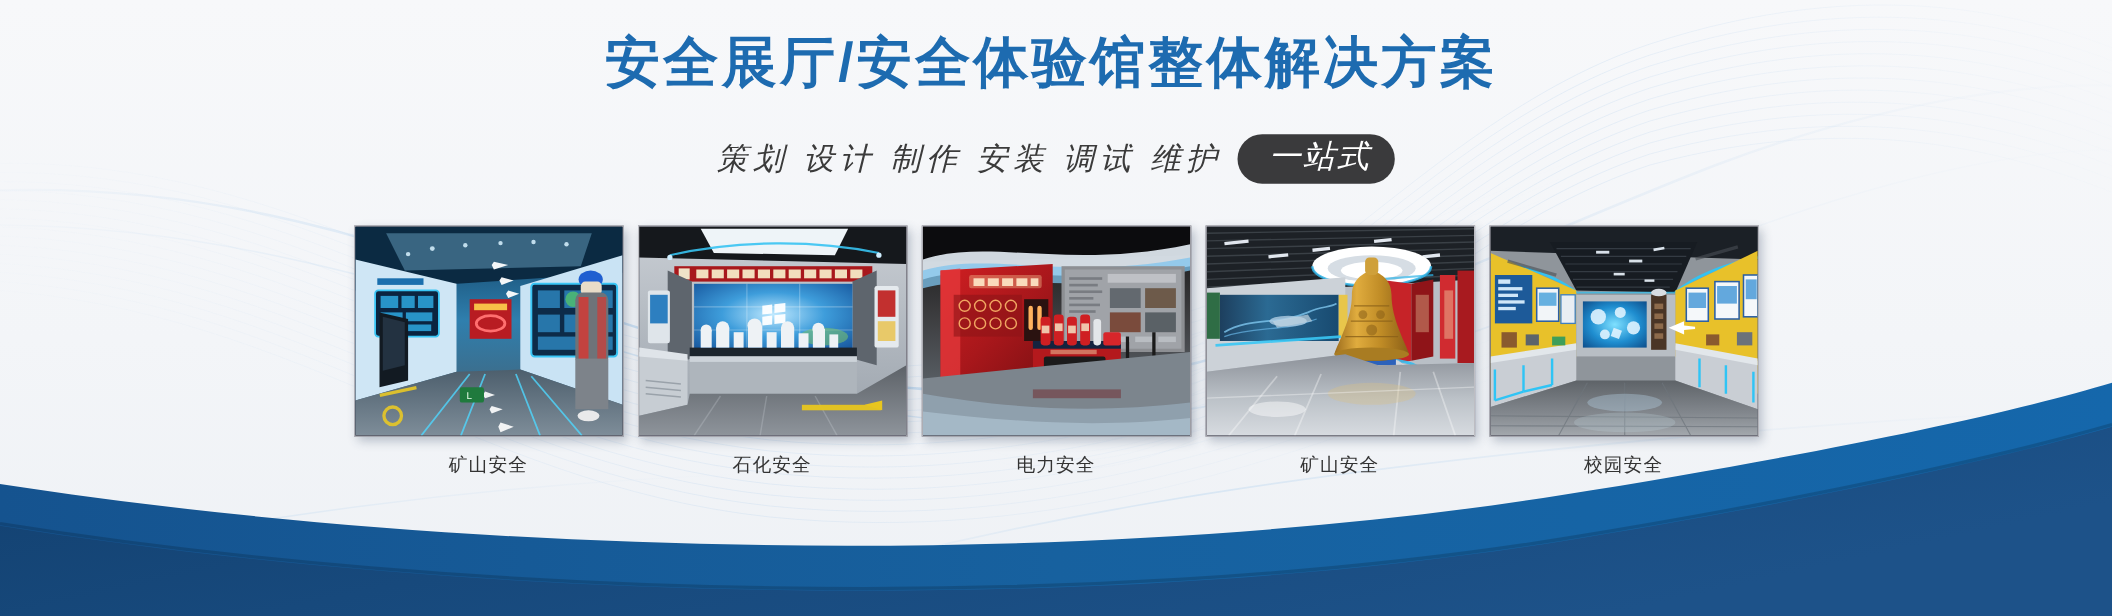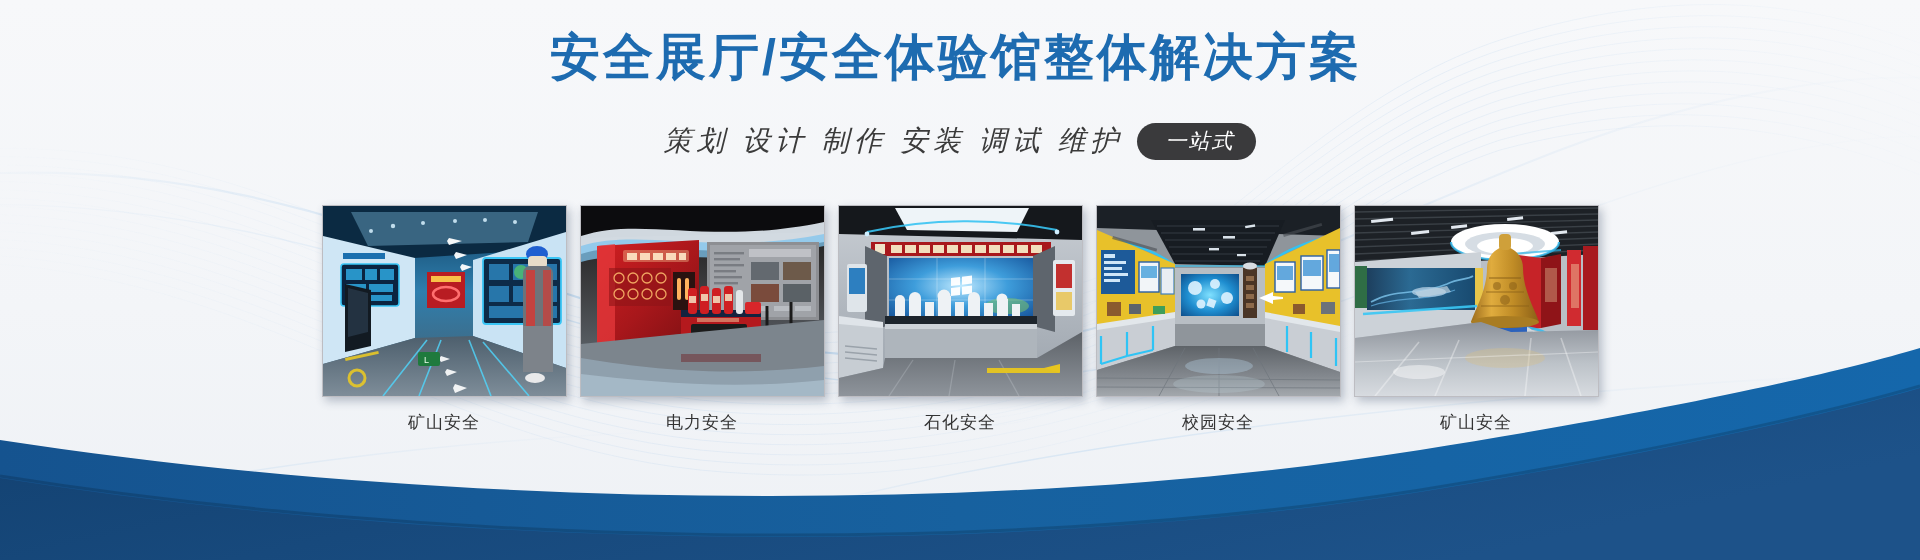--- a/index.html
+++ b/index.html
@@ -31,21 +31,21 @@
     display:flex;align-items:center;justify-content:center;gap:0;
     white-space:nowrap;
   }
   .subtitle{
     font-size:28px;color:#3b3b3b;font-style:italic;font-weight:500;
     letter-spacing:5px;
   }
   .badge{
     display:inline-block;margin-left:14px;
     background:#3a3a3c;color:#ffffff;
-    font-size:21px;font-style:italic;font-weight:500;letter-spacing:2px;
+    font-size:29px;font-style:italic;font-weight:500;letter-spacing:2px;
     padding:7px 22px 9px 28px;border-radius:26px;line-height:1;
   }
 
   
   .cards{
     position:absolute;left:0;top:205px;width:1920px;
     display:flex;justify-content:center;align-items:flex-start;gap:15px;
   }
   .card{display:flex;flex-direction:column;align-items:center;width:243px;}
   .thumb{
@@ -252,134 +252,20 @@
             </g>
           </svg>
         </div>
         <div class="caption">矿山安全</div>
       </div>
 
       <div class="card">
         <div class="thumb">
           <svg viewBox="0 0 243 190" preserveAspectRatio="none">
             <defs>
-              <linearGradient id="c2bg" x1="0" y1="0" x2="0" y2="1">
-                <stop offset="0%" stop-color="#141414"></stop>
-                  <stop offset="40%" stop-color="#3a3a3c"></stop>
-                <stop offset="100%" stop-color="#6d7780"></stop>
-              </linearGradient>
-              <linearGradient id="c2red" x1="0" y1="0" x2="1" y2="1">
-                <stop offset="0%" stop-color="#d11f22"></stop>
-                  <stop offset="55%" stop-color="#a8171b"></stop>
-                <stop offset="100%" stop-color="#7e1013"></stop>
-              </linearGradient>
-            </defs>
-            <rect width="243" height="190" fill="url(#c2bg)"></rect>
-
-            <polygon points="0,0 243,0 243,26 0,32" fill="#0c0c0e"></polygon>
-            <path d="M0,30 C 60,10 130,40 243,16 L243,36 C 130,58 60,30 0,48 Z" fill="#e6eef6" opacity="0.9"></path>
-            <path d="M0,40 C 60,22 130,50 243,28 L243,40 C 130,64 60,40 0,56 Z" fill="#7fc4ee" opacity="0.75"></path>
-
-            <path d="M16,40 L118,34 L118,126 L16,138 Z" fill="url(#c2red)"></path>
-            <path d="M16,40 L34,38 L34,136 L16,138 Z" fill="#e63a3c" opacity="0.75"></path>
-
-            <rect x="42" y="44" width="66" height="12" rx="2" fill="#ffd9a0" opacity="0.35"></rect>
-            <g fill="#ffe9c9" opacity="0.9">
-              <rect x="46" y="47" width="10" height="7"></rect>
-                <rect x="59" y="47" width="10" height="7"></rect>
-              <rect x="72" y="47" width="10" height="7"></rect>
-                <rect x="85" y="47" width="10" height="7"></rect>
-              <rect x="98" y="47" width="7" height="7"></rect>
-            </g>
-
-            <rect x="28" y="62" width="62" height="38" fill="#8d1417" opacity="0.6"></rect>
-            <g fill="none" stroke="#ffbf6e" stroke-width="1.3" opacity="0.85">
-              <circle cx="38" cy="72" r="5"></circle>
-                <circle cx="52" cy="72" r="5"></circle>
-              <circle cx="66" cy="72" r="5"></circle>
-                <circle cx="80" cy="72" r="5"></circle>
-              <circle cx="38" cy="88" r="5"></circle>
-                <circle cx="52" cy="88" r="5"></circle>
-              <circle cx="66" cy="88" r="5"></circle>
-                <circle cx="80" cy="88" r="5"></circle>
-            </g>
-
-            <rect x="92" y="66" width="22" height="38" fill="#2a1210"></rect>
-            <g fill="#ffb25e">
-                <rect x="96" y="72" width="4" height="22" rx="2"></rect>
-                <rect x="104" y="72" width="4" height="22" rx="2"></rect>
-              </g>
-
-            <rect x="126" y="36" width="112" height="78" fill="#8d8f93"></rect>
-            <rect x="129" y="39" width="106" height="72" fill="#a0a3a8"></rect>
-            <rect x="168" y="43" width="62" height="8" fill="#d4d6da" opacity="0.6"></rect>
-            <g fill="#6c7076" opacity="0.75">
-              <rect x="133" y="46" width="30" height="2.4"></rect>
-                <rect x="133" y="52" width="26" height="2.4"></rect>
-              <rect x="133" y="58" width="30" height="2.4"></rect>
-                <rect x="133" y="64" width="22" height="2.4"></rect>
-              <rect x="133" y="70" width="28" height="2.4"></rect>
-                <rect x="133" y="76" width="24" height="2.4"></rect>
-            </g>
-            <g>
-              <rect x="170" y="56" width="28" height="18" fill="#63696f"></rect>
-              <rect x="202" y="56" width="28" height="18" fill="#6d5a4a"></rect>
-              <rect x="170" y="78" width="28" height="18" fill="#7a4b3c"></rect>
-              <rect x="202" y="78" width="28" height="18" fill="#5a6166"></rect>
-            </g>
-            <g fill="#b9bdc2">
-                <rect x="172" y="100" width="16" height="5"></rect>
-                <rect x="193" y="100" width="16" height="5"></rect>
-                <rect x="214" y="100" width="16" height="5"></rect>
-              </g>
-
-            <rect x="100" y="104" width="80" height="48" fill="#b4191d"></rect>
-            <rect x="100" y="104" width="80" height="7" fill="#14233f"></rect>
-            <rect x="110" y="118" width="56" height="28" rx="2" fill="#1b1b1b"></rect>
-            <g>
-              <rect x="113" y="132" width="50" height="12" fill="#e04d12"></rect>
-              <path d="M118,132 q5,-11 10,0 q6,-13 11,0 q6,-11 11,0 q5,-9 9,0 z" fill="#f7a21e"></path>
-            </g>
-            <rect x="116" y="112" width="42" height="4" fill="#f0d2a4" opacity="0.5"></rect>
-
-            <g>
-              <rect x="107" y="82" width="9" height="26" rx="3" fill="#cf1f22"></rect>
-              <rect x="119" y="80" width="9" height="28" rx="3" fill="#cf1f22"></rect>
-              <rect x="131" y="82" width="9" height="26" rx="3" fill="#cf1f22"></rect>
-              <rect x="143" y="80" width="9" height="28" rx="3" fill="#cf1f22"></rect>
-              <rect x="155" y="84" width="7" height="24" rx="3" fill="#e3e6e9"></rect>
-              <g fill="#f5e3c2" opacity="0.85">
-                <rect x="108" y="90" width="7" height="7"></rect>
-                  <rect x="120" y="88" width="7" height="7"></rect>
-                <rect x="132" y="90" width="7" height="7"></rect>
-                  <rect x="144" y="88" width="7" height="7"></rect>
-              </g>
-              <rect x="164" y="96" width="16" height="12" rx="2" fill="#d8262a"></rect>
-            </g>
-
-            <g stroke="#1a1a1a" stroke-width="3" fill="none">
-              <path d="M186,100 L186,144"></path>
-                <path d="M210,96 L210,140"></path>
-            </g>
-            <ellipse cx="186" cy="146" rx="9" ry="3.4" fill="#1a1a1a"></ellipse>
-            <ellipse cx="210" cy="142" rx="9" ry="3.4" fill="#1a1a1a"></ellipse>
-
-            <polygon points="0,138 118,126 243,114 243,190 0,190" fill="#7c858d"></polygon>
-            <path d="M0,152 C 60,162 140,172 243,160 L243,190 L0,190 Z" fill="#9fb6c8" opacity="0.55"></path>
-            <path d="M0,168 C 70,176 150,184 243,174 L243,190 L0,190 Z" fill="#b9d0e0" opacity="0.5"></path>
-            <rect x="100" y="148" width="80" height="8" fill="#6f1013" opacity="0.4"></rect>
-          </svg>
-        </div>
-        <div class="caption">电力安全</div>
-      </div>
-
-      <div class="card">
-        <div class="thumb">
-          <svg viewBox="0 0 243 190" preserveAspectRatio="none">
-            <defs>
               <linearGradient id="c3wall" x1="0" y1="0" x2="0" y2="1">
                 <stop offset="0%" stop-color="#c9ced4"></stop>
                   <stop offset="100%" stop-color="#9aa2ab"></stop>
               </linearGradient>
               <radialGradient id="c3screen" cx="0.5" cy="0.45" r="0.72">
                 <stop offset="0%" stop-color="#bfe9ff"></stop>
                   <stop offset="45%" stop-color="#3e9ddb"></stop>
                 <stop offset="100%" stop-color="#15539a"></stop>
               </radialGradient>
               <linearGradient id="c3floor" x1="0" y1="0" x2="0" y2="1">
@@ -475,20 +361,237 @@
             <path d="M205,162 l16,-4 0,9 z" fill="#e8c61f"></path>
           </svg>
         </div>
         <div class="caption">石化安全</div>
       </div>
 
       <div class="card">
         <div class="thumb">
           <svg viewBox="0 0 243 190" preserveAspectRatio="none">
             <defs>
+              <linearGradient id="c2bg" x1="0" y1="0" x2="0" y2="1">
+                <stop offset="0%" stop-color="#141414"></stop>
+                  <stop offset="40%" stop-color="#3a3a3c"></stop>
+                <stop offset="100%" stop-color="#6d7780"></stop>
+              </linearGradient>
+              <linearGradient id="c2red" x1="0" y1="0" x2="1" y2="1">
+                <stop offset="0%" stop-color="#d11f22"></stop>
+                  <stop offset="55%" stop-color="#a8171b"></stop>
+                <stop offset="100%" stop-color="#7e1013"></stop>
+              </linearGradient>
+            </defs>
+            <rect width="243" height="190" fill="url(#c2bg)"></rect>
+
+            <polygon points="0,0 243,0 243,26 0,32" fill="#0c0c0e"></polygon>
+            <path d="M0,30 C 60,10 130,40 243,16 L243,36 C 130,58 60,30 0,48 Z" fill="#e6eef6" opacity="0.9"></path>
+            <path d="M0,40 C 60,22 130,50 243,28 L243,40 C 130,64 60,40 0,56 Z" fill="#7fc4ee" opacity="0.75"></path>
+
+            <path d="M16,40 L118,34 L118,126 L16,138 Z" fill="url(#c2red)"></path>
+            <path d="M16,40 L34,38 L34,136 L16,138 Z" fill="#e63a3c" opacity="0.75"></path>
+
+            <rect x="42" y="44" width="66" height="12" rx="2" fill="#ffd9a0" opacity="0.35"></rect>
+            <g fill="#ffe9c9" opacity="0.9">
+              <rect x="46" y="47" width="10" height="7"></rect>
+                <rect x="59" y="47" width="10" height="7"></rect>
+              <rect x="72" y="47" width="10" height="7"></rect>
+                <rect x="85" y="47" width="10" height="7"></rect>
+              <rect x="98" y="47" width="7" height="7"></rect>
+            </g>
+
+            <rect x="28" y="62" width="62" height="38" fill="#8d1417" opacity="0.6"></rect>
+            <g fill="none" stroke="#ffbf6e" stroke-width="1.3" opacity="0.85">
+              <circle cx="38" cy="72" r="5"></circle>
+                <circle cx="52" cy="72" r="5"></circle>
+              <circle cx="66" cy="72" r="5"></circle>
+                <circle cx="80" cy="72" r="5"></circle>
+              <circle cx="38" cy="88" r="5"></circle>
+                <circle cx="52" cy="88" r="5"></circle>
+              <circle cx="66" cy="88" r="5"></circle>
+                <circle cx="80" cy="88" r="5"></circle>
+            </g>
+
+            <rect x="92" y="66" width="22" height="38" fill="#2a1210"></rect>
+            <g fill="#ffb25e">
+                <rect x="96" y="72" width="4" height="22" rx="2"></rect>
+                <rect x="104" y="72" width="4" height="22" rx="2"></rect>
+              </g>
+
+            <rect x="126" y="36" width="112" height="78" fill="#8d8f93"></rect>
+            <rect x="129" y="39" width="106" height="72" fill="#a0a3a8"></rect>
+            <rect x="168" y="43" width="62" height="8" fill="#d4d6da" opacity="0.6"></rect>
+            <g fill="#6c7076" opacity="0.75">
+              <rect x="133" y="46" width="30" height="2.4"></rect>
+                <rect x="133" y="52" width="26" height="2.4"></rect>
+              <rect x="133" y="58" width="30" height="2.4"></rect>
+                <rect x="133" y="64" width="22" height="2.4"></rect>
+              <rect x="133" y="70" width="28" height="2.4"></rect>
+                <rect x="133" y="76" width="24" height="2.4"></rect>
+            </g>
+            <g>
+              <rect x="170" y="56" width="28" height="18" fill="#63696f"></rect>
+              <rect x="202" y="56" width="28" height="18" fill="#6d5a4a"></rect>
+              <rect x="170" y="78" width="28" height="18" fill="#7a4b3c"></rect>
+              <rect x="202" y="78" width="28" height="18" fill="#5a6166"></rect>
+            </g>
+            <g fill="#b9bdc2">
+                <rect x="172" y="100" width="16" height="5"></rect>
+                <rect x="193" y="100" width="16" height="5"></rect>
+                <rect x="214" y="100" width="16" height="5"></rect>
+              </g>
+
+            <rect x="100" y="104" width="80" height="48" fill="#b4191d"></rect>
+            <rect x="100" y="104" width="80" height="7" fill="#14233f"></rect>
+            <rect x="110" y="118" width="56" height="28" rx="2" fill="#1b1b1b"></rect>
+            <g>
+              <rect x="113" y="132" width="50" height="12" fill="#e04d12"></rect>
+              <path d="M118,132 q5,-11 10,0 q6,-13 11,0 q6,-11 11,0 q5,-9 9,0 z" fill="#f7a21e"></path>
+            </g>
+            <rect x="116" y="112" width="42" height="4" fill="#f0d2a4" opacity="0.5"></rect>
+
+            <g>
+              <rect x="107" y="82" width="9" height="26" rx="3" fill="#cf1f22"></rect>
+              <rect x="119" y="80" width="9" height="28" rx="3" fill="#cf1f22"></rect>
+              <rect x="131" y="82" width="9" height="26" rx="3" fill="#cf1f22"></rect>
+              <rect x="143" y="80" width="9" height="28" rx="3" fill="#cf1f22"></rect>
+              <rect x="155" y="84" width="7" height="24" rx="3" fill="#e3e6e9"></rect>
+              <g fill="#f5e3c2" opacity="0.85">
+                <rect x="108" y="90" width="7" height="7"></rect>
+                  <rect x="120" y="88" width="7" height="7"></rect>
+                <rect x="132" y="90" width="7" height="7"></rect>
+                  <rect x="144" y="88" width="7" height="7"></rect>
+              </g>
+              <rect x="164" y="96" width="16" height="12" rx="2" fill="#d8262a"></rect>
+            </g>
+
+            <g stroke="#1a1a1a" stroke-width="3" fill="none">
+              <path d="M186,100 L186,144"></path>
+                <path d="M210,96 L210,140"></path>
+            </g>
+            <ellipse cx="186" cy="146" rx="9" ry="3.4" fill="#1a1a1a"></ellipse>
+            <ellipse cx="210" cy="142" rx="9" ry="3.4" fill="#1a1a1a"></ellipse>
+
+            <polygon points="0,138 118,126 243,114 243,190 0,190" fill="#7c858d"></polygon>
+            <path d="M0,152 C 60,162 140,172 243,160 L243,190 L0,190 Z" fill="#9fb6c8" opacity="0.55"></path>
+            <path d="M0,168 C 70,176 150,184 243,174 L243,190 L0,190 Z" fill="#b9d0e0" opacity="0.5"></path>
+            <rect x="100" y="148" width="80" height="8" fill="#6f1013" opacity="0.4"></rect>
+          </svg>
+        </div>
+        <div class="caption">电力安全</div>
+      </div>
+
+      <div class="card">
+        <div class="thumb">
+          <svg viewBox="0 0 243 190" preserveAspectRatio="none">
+            <defs>
+              <linearGradient id="c4floor" x1="0" y1="0" x2="0" y2="1">
+                <stop offset="0%" stop-color="#8c9199"></stop>
+                  <stop offset="55%" stop-color="#bcc2c8"></stop>
+                <stop offset="100%" stop-color="#d7dbe0"></stop>
+              </linearGradient>
+              <linearGradient id="c4bell" x1="0" y1="0" x2="1" y2="0">
+                <stop offset="0%" stop-color="#9c6c1d"></stop>
+                  <stop offset="30%" stop-color="#e0ac3e"></stop>
+                <stop offset="62%" stop-color="#c08c26"></stop>
+                  <stop offset="100%" stop-color="#8a5f17"></stop>
+              </linearGradient>
+              <linearGradient id="c4mural" x1="0" y1="0" x2="1" y2="0">
+                <stop offset="0%" stop-color="#1d3f5e"></stop>
+                  <stop offset="40%" stop-color="#2b6a93"></stop>
+                <stop offset="100%" stop-color="#184a70"></stop>
+              </linearGradient>
+            </defs>
+            <rect width="243" height="190" fill="#b9bfc6"></rect>
+
+            <polygon points="0,0 243,0 243,48 0,62" fill="#1d2126"></polygon>
+            <g stroke="#3a4046" stroke-width="1.3">
+              <path d="M0,6 L243,2"></path>
+                <path d="M0,13 L243,8"></path>
+                <path d="M0,20 L243,14"></path>
+              <path d="M0,27 L243,20"></path>
+                <path d="M0,34 L243,26"></path>
+                <path d="M0,41 L243,32"></path>
+              <path d="M0,48 L243,38"></path>
+                <path d="M0,55 L243,44"></path>
+            </g>
+            <g fill="#f2f8ff" opacity="0.92">
+              <rect x="16" y="14" width="22" height="3" transform="rotate(-6 16 14)"></rect>
+              <rect x="56" y="26" width="18" height="3" transform="rotate(-6 56 26)"></rect>
+              <rect x="96" y="20" width="16" height="3" transform="rotate(-6 96 20)"></rect>
+              <rect x="152" y="12" width="16" height="3" transform="rotate(-6 152 12)"></rect>
+              <rect x="196" y="26" width="16" height="3" transform="rotate(-6 196 26)"></rect>
+            </g>
+
+            <ellipse cx="150" cy="36" rx="54" ry="18" fill="#ffffff"></ellipse>
+            <ellipse cx="150" cy="38" rx="40" ry="12" fill="#d6dde4"></ellipse>
+            <ellipse cx="150" cy="40" rx="28" ry="8" fill="#ffffff"></ellipse>
+            <path d="M96,36 A54,18 0 0 0 204,36" fill="none" stroke="#2fb4e8" stroke-width="2.2" opacity="0.85"></path>
+
+            <polygon points="0,56 126,46 126,116 0,132" fill="#ccd2d8"></polygon>
+            <rect x="12" y="62" width="108" height="42" fill="url(#c4mural)"></rect>
+            <g opacity="0.8">
+              <path d="M16,96 C 40,82 64,90 92,78 C 104,72 112,74 118,70" stroke="#7fc7ef" stroke-width="1.6" fill="none"></path>
+              <path d="M16,100 C 44,90 70,96 100,84" stroke="#5fa9d8" stroke-width="1.2" fill="none"></path>
+              <ellipse cx="74" cy="86" rx="17" ry="5" fill="#cfe6f7" opacity="0.8"></ellipse>
+              <path d="M60,86 L92,80 L96,86 L64,92 Z" fill="#e8f3fb" opacity="0.7"></path>
+            </g>
+            <rect x="0" y="60" width="12" height="42" fill="#2f6d45"></rect>
+            <rect x="120" y="62" width="8" height="38" fill="#e8c64b"></rect>
+
+            <path d="M8,108 L122,100" stroke="#39c7f5" stroke-width="2.4" opacity="0.9"></path>
+
+            <polygon points="156,48 186,52 186,122 156,126" fill="#c62328"></polygon>
+            <polygon points="186,52 206,48 206,118 186,122" fill="#8f1418"></polygon>
+            <rect x="212" y="44" width="14" height="76" fill="#d02b30"></rect>
+            <rect x="228" y="40" width="15" height="84" fill="#a81a1f"></rect>
+            <rect x="190" y="62" width="12" height="34" fill="#f0dba8" opacity="0.35"></rect>
+            <rect x="216" y="58" width="8" height="44" fill="#f5e4b4" opacity="0.4"></rect>
+            <path d="M156,48 L206,44" stroke="#2fb4e8" stroke-width="2" opacity="0.7"></path>
+
+            <ellipse cx="150" cy="134" rx="44" ry="12" fill="#e6ebf0"></ellipse>
+            <ellipse cx="150" cy="131" rx="44" ry="11" fill="none" stroke="#35bdf0" stroke-width="2.4" opacity="0.9"></ellipse>
+            <ellipse cx="150" cy="126" rx="28" ry="8" fill="#cfd6dd"></ellipse>
+            <rect x="128" y="114" width="44" height="12" fill="#2c62bb"></rect>
+
+            <path d="M150,40 C 136,44 132,54 132,62 C 132,84 120,104 116,116 L184,116 C 180,104 168,84 168,62 C 168,54 164,44 150,40 Z" fill="url(#c4bell)"></path>
+            <path d="M116,116 C 130,124 170,124 184,116 C 176,122 124,122 116,116 Z" fill="#7d5412"></path>
+            <ellipse cx="150" cy="116" rx="34" ry="6" fill="#a97c22"></ellipse>
+            <g stroke="#8a6018" stroke-width="1.2" fill="none" opacity="0.8">
+              <path d="M134,72 L166,72"></path>
+                <path d="M131,86 L169,86"></path>
+                <path d="M126,100 L174,100"></path>
+            </g>
+            <g fill="#8a6018" opacity="0.55">
+              <circle cx="142" cy="80" r="4"></circle>
+                <circle cx="158" cy="80" r="4"></circle>
+              <circle cx="150" cy="94" r="5"></circle>
+            </g>
+            <rect x="144" y="28" width="12" height="16" rx="4" fill="#cfa03a"></rect>
+
+            <polygon points="0,132 126,116 156,126 243,124 243,190 0,190" fill="url(#c4floor)"></polygon>
+            <g opacity="0.35" stroke="#ffffff" stroke-width="1.6" fill="none">
+              <path d="M20,190 L64,136"></path>
+                <path d="M80,190 L104,134"></path>
+              <path d="M170,190 L176,132"></path>
+                <path d="M226,190 L206,132"></path>
+            </g>
+            <ellipse cx="150" cy="152" rx="40" ry="10" fill="#d9c184" opacity="0.35"></ellipse>
+            <ellipse cx="64" cy="166" rx="26" ry="7" fill="#ffffff" opacity="0.45"></ellipse>
+            <path d="M0,156 L243,146" stroke="#ffffff" stroke-width="1.2" opacity="0.35"></path>
+          </svg>
+        </div>
+        <div class="caption">矿山安全</div>
+      </div>
+
+      <div class="card">
+        <div class="thumb">
+          <svg viewBox="0 0 243 190" preserveAspectRatio="none">
+            <defs>
               <linearGradient id="c5floor" x1="0" y1="0" x2="0" y2="1">
                 <stop offset="0%" stop-color="#5e6368"></stop>
                   <stop offset="60%" stop-color="#83888e"></stop>
                 <stop offset="100%" stop-color="#a3a8ad"></stop>
               </linearGradient>
               <radialGradient id="c5scr" cx="0.5" cy="0.5" r="0.7">
                 <stop offset="0%" stop-color="#7fe0ff"></stop>
                   <stop offset="55%" stop-color="#1f8ed0"></stop>
                 <stop offset="100%" stop-color="#0e4f8c"></stop>
               </radialGradient>
@@ -598,118 +701,15 @@
                 <path d="M122,190 L122,142"></path>
                 <path d="M182,190 L156,142"></path>
             </g>
             <ellipse cx="122" cy="160" rx="34" ry="8" fill="#b9d8ea" opacity="0.35"></ellipse>
             <ellipse cx="122" cy="178" rx="46" ry="9" fill="#c9dde9" opacity="0.22"></ellipse>
           </svg>
         </div>
         <div class="caption">校园安全</div>
       </div>
 
-      <div class="card">
-        <div class="thumb">
-          <svg viewBox="0 0 243 190" preserveAspectRatio="none">
-            <defs>
-              <linearGradient id="c4floor" x1="0" y1="0" x2="0" y2="1">
-                <stop offset="0%" stop-color="#8c9199"></stop>
-                  <stop offset="55%" stop-color="#bcc2c8"></stop>
-                <stop offset="100%" stop-color="#d7dbe0"></stop>
-              </linearGradient>
-              <linearGradient id="c4bell" x1="0" y1="0" x2="1" y2="0">
-                <stop offset="0%" stop-color="#9c6c1d"></stop>
-                  <stop offset="30%" stop-color="#e0ac3e"></stop>
-                <stop offset="62%" stop-color="#c08c26"></stop>
-                  <stop offset="100%" stop-color="#8a5f17"></stop>
-              </linearGradient>
-              <linearGradient id="c4mural" x1="0" y1="0" x2="1" y2="0">
-                <stop offset="0%" stop-color="#1d3f5e"></stop>
-                  <stop offset="40%" stop-color="#2b6a93"></stop>
-                <stop offset="100%" stop-color="#184a70"></stop>
-              </linearGradient>
-            </defs>
-            <rect width="243" height="190" fill="#b9bfc6"></rect>
-
-            <polygon points="0,0 243,0 243,48 0,62" fill="#1d2126"></polygon>
-            <g stroke="#3a4046" stroke-width="1.3">
-              <path d="M0,6 L243,2"></path>
-                <path d="M0,13 L243,8"></path>
-                <path d="M0,20 L243,14"></path>
-              <path d="M0,27 L243,20"></path>
-                <path d="M0,34 L243,26"></path>
-                <path d="M0,41 L243,32"></path>
-              <path d="M0,48 L243,38"></path>
-                <path d="M0,55 L243,44"></path>
-            </g>
-            <g fill="#f2f8ff" opacity="0.92">
-              <rect x="16" y="14" width="22" height="3" transform="rotate(-6 16 14)"></rect>
-              <rect x="56" y="26" width="18" height="3" transform="rotate(-6 56 26)"></rect>
-              <rect x="96" y="20" width="16" height="3" transform="rotate(-6 96 20)"></rect>
-              <rect x="152" y="12" width="16" height="3" transform="rotate(-6 152 12)"></rect>
-              <rect x="196" y="26" width="16" height="3" transform="rotate(-6 196 26)"></rect>
-            </g>
-
-            <ellipse cx="150" cy="36" rx="54" ry="18" fill="#ffffff"></ellipse>
-            <ellipse cx="150" cy="38" rx="40" ry="12" fill="#d6dde4"></ellipse>
-            <ellipse cx="150" cy="40" rx="28" ry="8" fill="#ffffff"></ellipse>
-            <path d="M96,36 A54,18 0 0 0 204,36" fill="none" stroke="#2fb4e8" stroke-width="2.2" opacity="0.85"></path>
-
-            <polygon points="0,56 126,46 126,116 0,132" fill="#ccd2d8"></polygon>
-            <rect x="12" y="62" width="108" height="42" fill="url(#c4mural)"></rect>
-            <g opacity="0.8">
-              <path d="M16,96 C 40,82 64,90 92,78 C 104,72 112,74 118,70" stroke="#7fc7ef" stroke-width="1.6" fill="none"></path>
-              <path d="M16,100 C 44,90 70,96 100,84" stroke="#5fa9d8" stroke-width="1.2" fill="none"></path>
-              <ellipse cx="74" cy="86" rx="17" ry="5" fill="#cfe6f7" opacity="0.8"></ellipse>
-              <path d="M60,86 L92,80 L96,86 L64,92 Z" fill="#e8f3fb" opacity="0.7"></path>
-            </g>
-            <rect x="0" y="60" width="12" height="42" fill="#2f6d45"></rect>
-            <rect x="120" y="62" width="8" height="38" fill="#e8c64b"></rect>
-
-            <path d="M8,108 L122,100" stroke="#39c7f5" stroke-width="2.4" opacity="0.9"></path>
-
-            <polygon points="156,48 186,52 186,122 156,126" fill="#c62328"></polygon>
-            <polygon points="186,52 206,48 206,118 186,122" fill="#8f1418"></polygon>
-            <rect x="212" y="44" width="14" height="76" fill="#d02b30"></rect>
-            <rect x="228" y="40" width="15" height="84" fill="#a81a1f"></rect>
-            <rect x="190" y="62" width="12" height="34" fill="#f0dba8" opacity="0.35"></rect>
-            <rect x="216" y="58" width="8" height="44" fill="#f5e4b4" opacity="0.4"></rect>
-            <path d="M156,48 L206,44" stroke="#2fb4e8" stroke-width="2" opacity="0.7"></path>
-
-            <ellipse cx="150" cy="134" rx="44" ry="12" fill="#e6ebf0"></ellipse>
-            <ellipse cx="150" cy="131" rx="44" ry="11" fill="none" stroke="#35bdf0" stroke-width="2.4" opacity="0.9"></ellipse>
-            <ellipse cx="150" cy="126" rx="28" ry="8" fill="#cfd6dd"></ellipse>
-            <rect x="128" y="114" width="44" height="12" fill="#2c62bb"></rect>
-
-            <path d="M150,40 C 136,44 132,54 132,62 C 132,84 120,104 116,116 L184,116 C 180,104 168,84 168,62 C 168,54 164,44 150,40 Z" fill="url(#c4bell)"></path>
-            <path d="M116,116 C 130,124 170,124 184,116 C 176,122 124,122 116,116 Z" fill="#7d5412"></path>
-            <ellipse cx="150" cy="116" rx="34" ry="6" fill="#a97c22"></ellipse>
-            <g stroke="#8a6018" stroke-width="1.2" fill="none" opacity="0.8">
-              <path d="M134,72 L166,72"></path>
-                <path d="M131,86 L169,86"></path>
-                <path d="M126,100 L174,100"></path>
-            </g>
-            <g fill="#8a6018" opacity="0.55">
-              <circle cx="142" cy="80" r="4"></circle>
-                <circle cx="158" cy="80" r="4"></circle>
-              <circle cx="150" cy="94" r="5"></circle>
-            </g>
-            <rect x="144" y="28" width="12" height="16" rx="4" fill="#cfa03a"></rect>
-
-            <polygon points="0,132 126,116 156,126 243,124 243,190 0,190" fill="url(#c4floor)"></polygon>
-            <g opacity="0.35" stroke="#ffffff" stroke-width="1.6" fill="none">
-              <path d="M20,190 L64,136"></path>
-                <path d="M80,190 L104,134"></path>
-              <path d="M170,190 L176,132"></path>
-                <path d="M226,190 L206,132"></path>
-            </g>
-            <ellipse cx="150" cy="152" rx="40" ry="10" fill="#d9c184" opacity="0.35"></ellipse>
-            <ellipse cx="64" cy="166" rx="26" ry="7" fill="#ffffff" opacity="0.45"></ellipse>
-            <path d="M0,156 L243,146" stroke="#ffffff" stroke-width="1.2" opacity="0.35"></path>
-          </svg>
-        </div>
-        <div class="caption">矿山安全</div>
-      </div>
-
     </div>
   </div>
 </div>
 
 </body></html>

